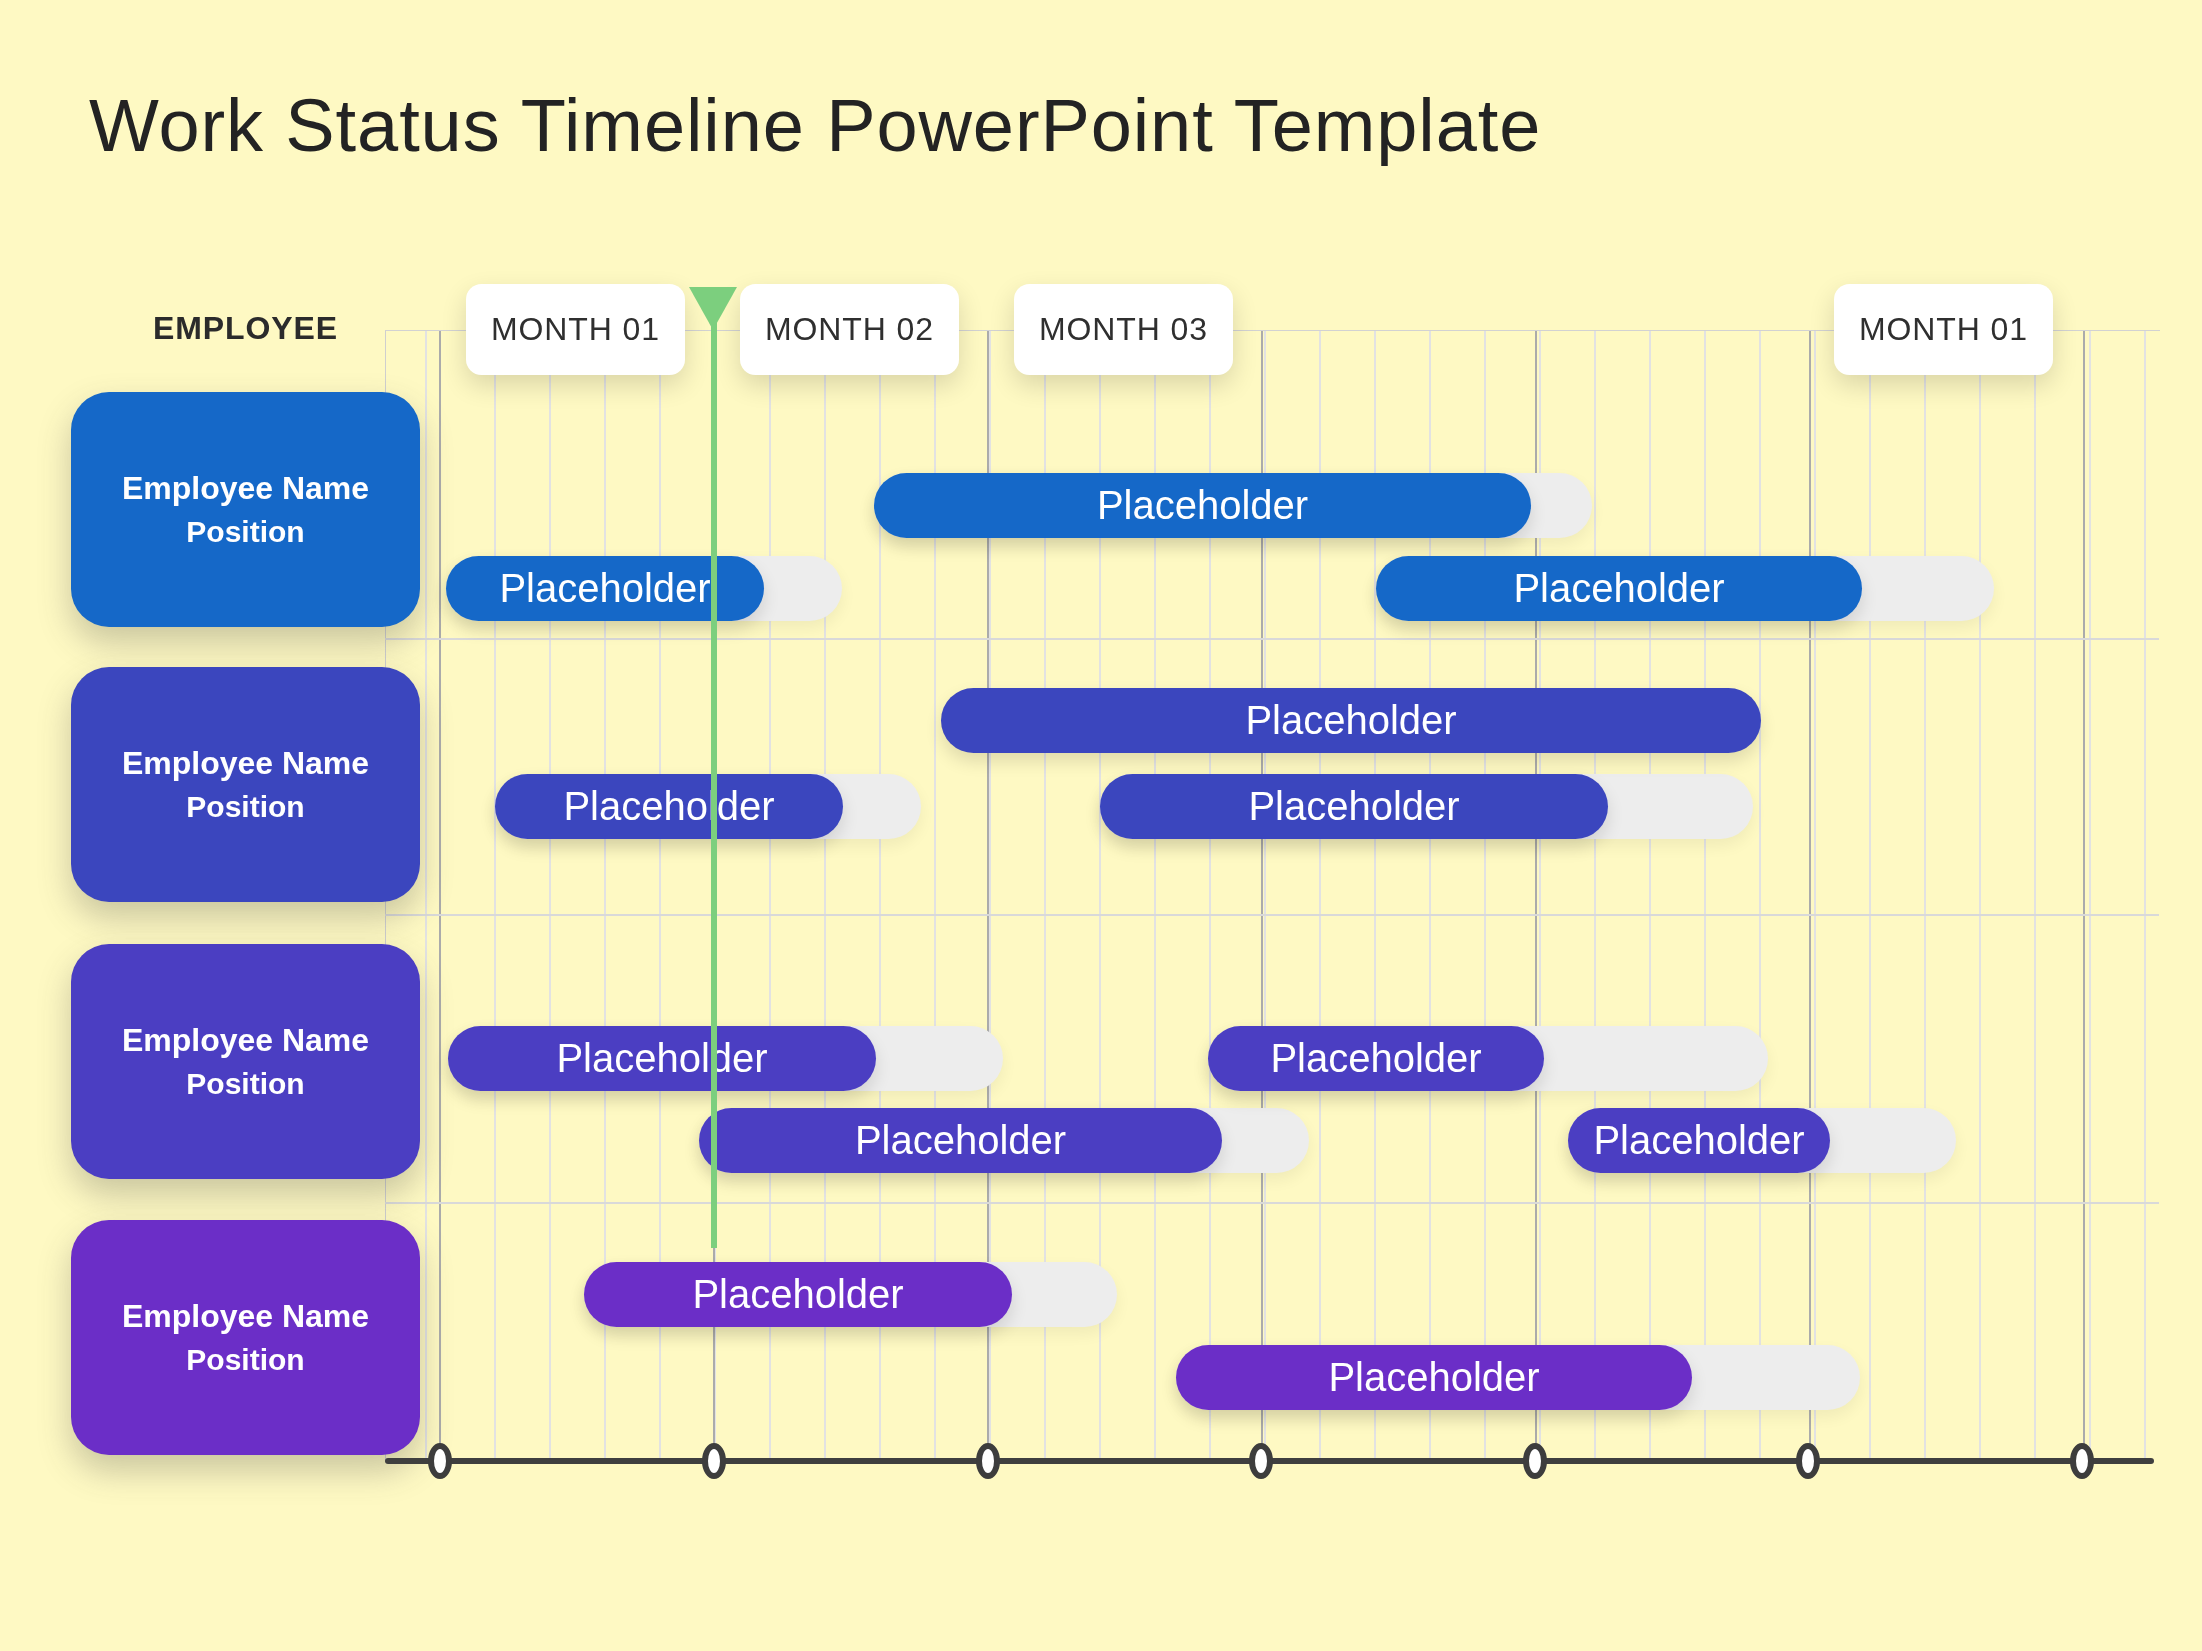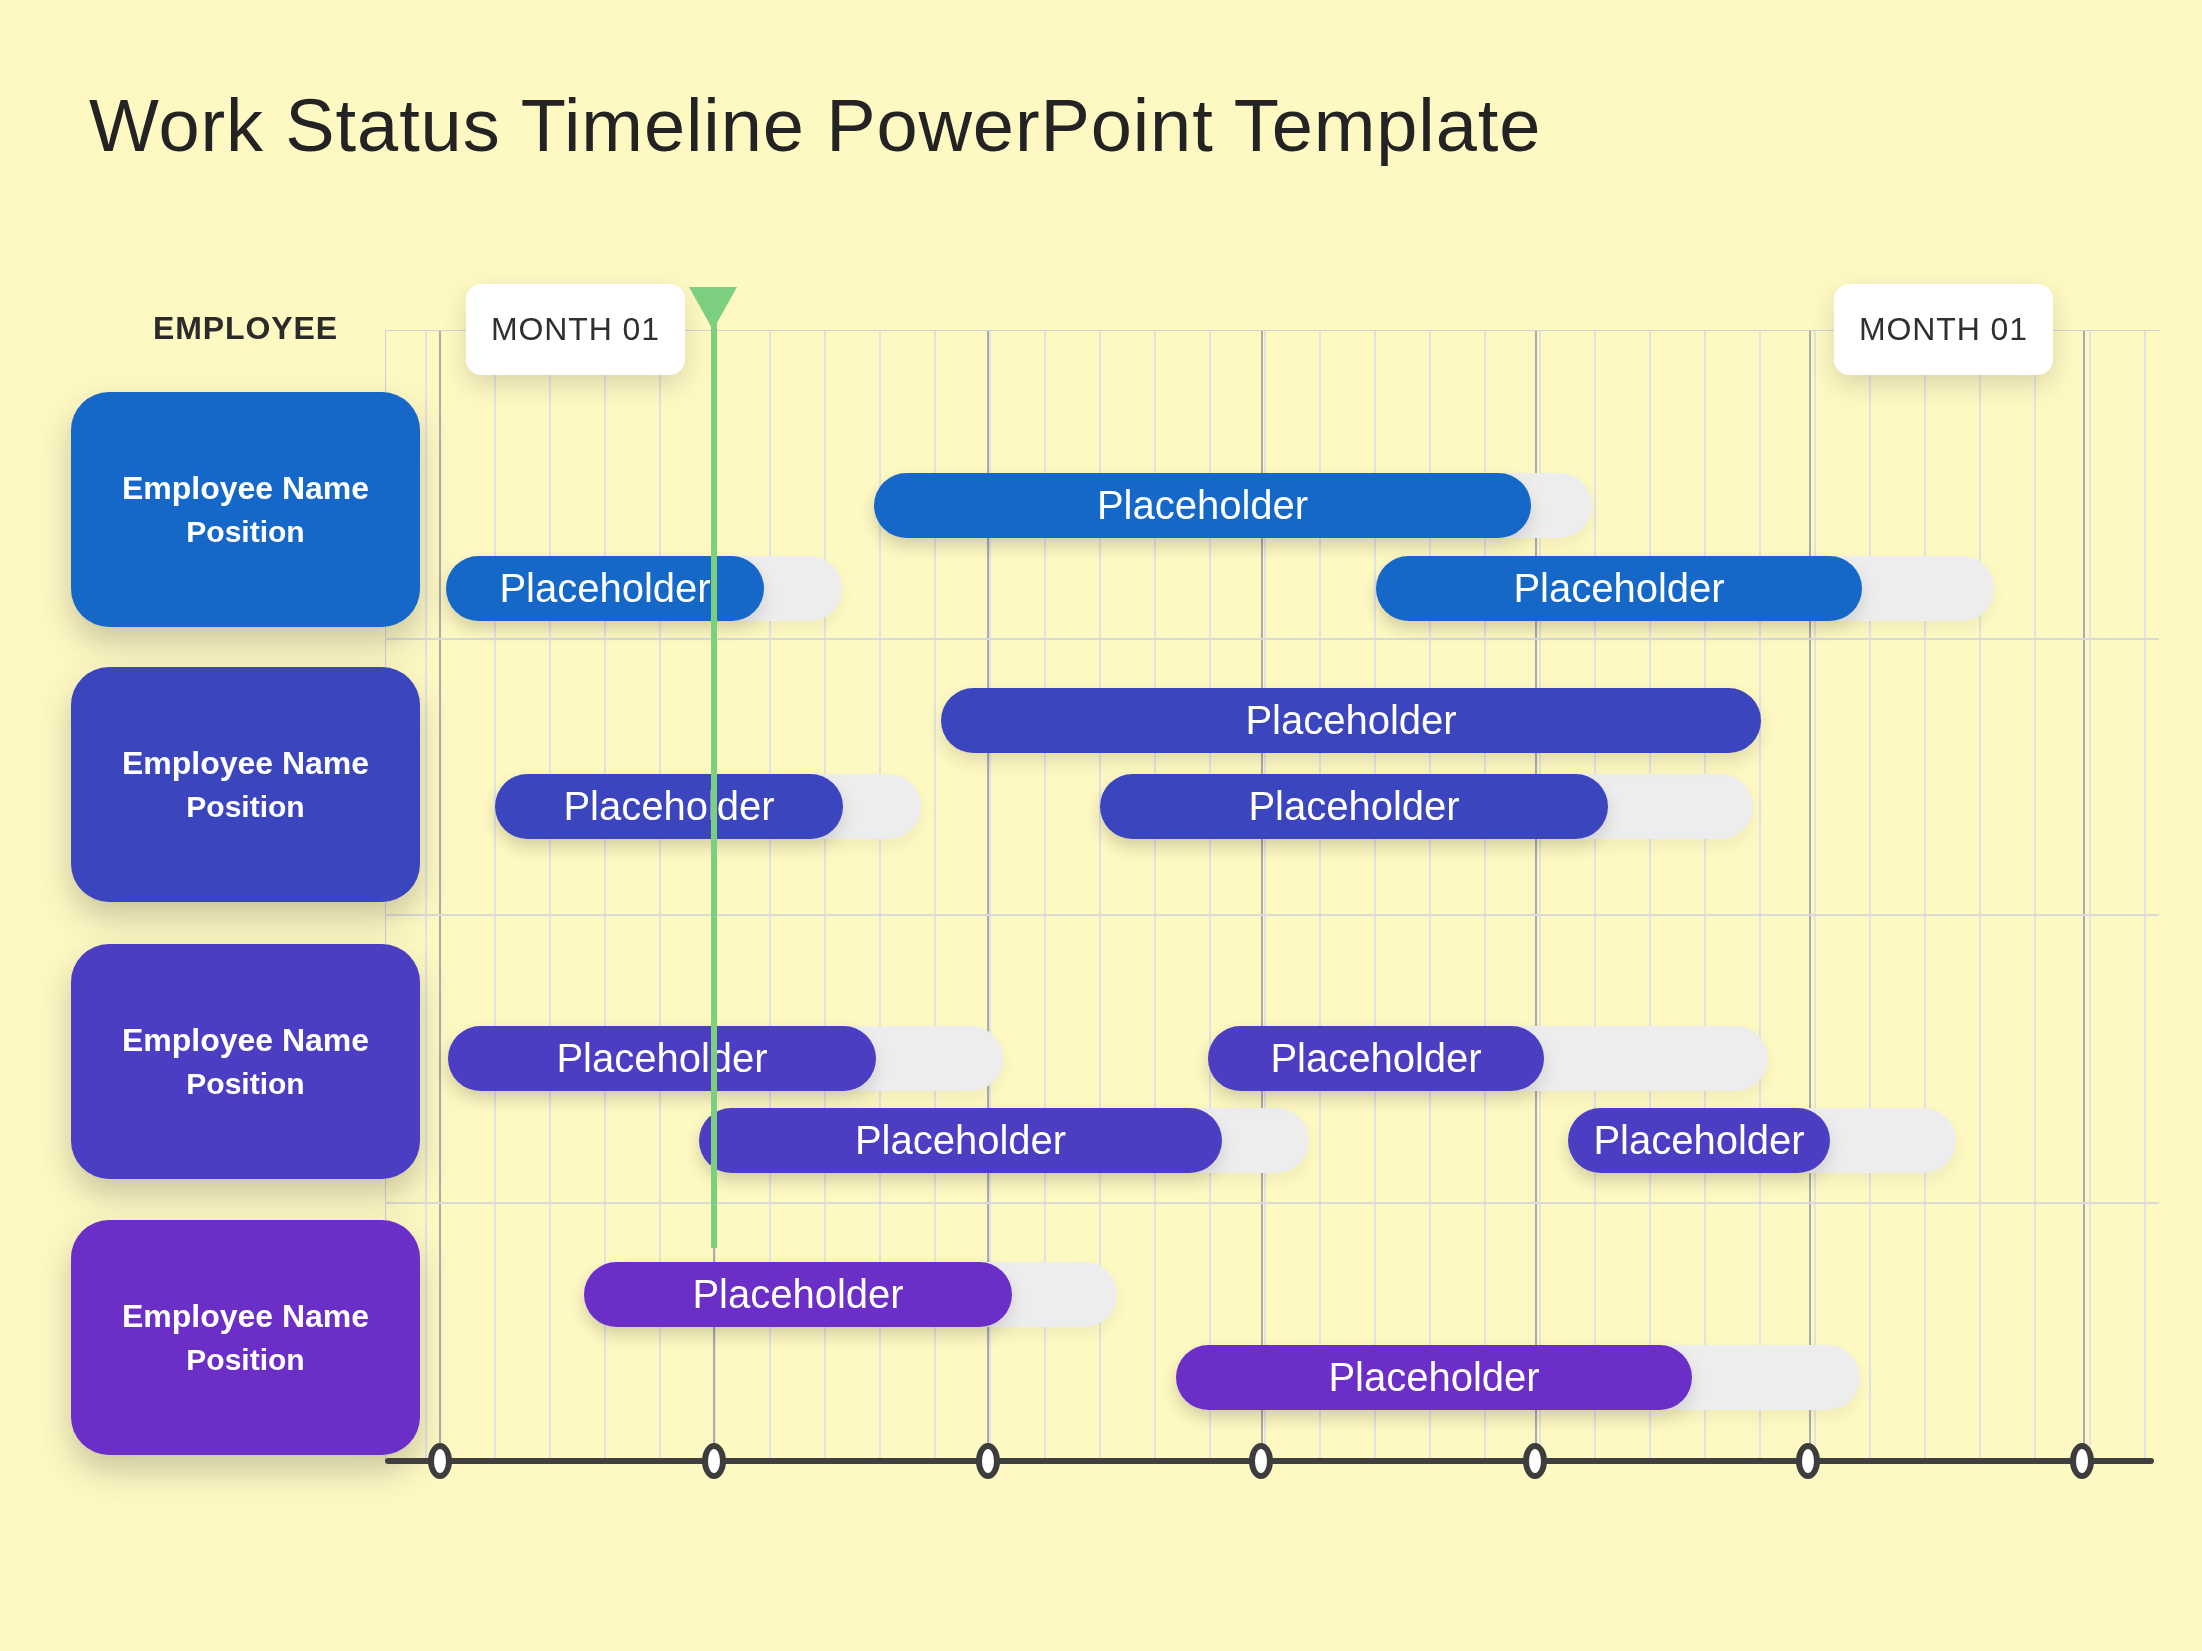--- a/index.html
+++ b/index.html
@@ -74,20 +74,22 @@
   <div class="emp-card" style="top: 944px; background: rgb(75, 62, 194);">
     <div class="emp-name">Employee Name</div>
     <div class="emp-pos">Position</div>
   </div>
   <div class="emp-card" style="top: 1220px; background: rgb(107, 46, 199);">
     <div class="emp-name">Employee Name</div>
     <div class="emp-pos">Position</div>
   </div>
 
   <div class="month-chip" style="left:466px">MONTH 01</div>
+  <div class="month-chip" style="left:740px">MONTH 02</div>
+  <div class="month-chip" style="left:1014px">MONTH 03</div>
   <div class="month-chip" style="left:1834px">MONTH 01</div>
 
   <div class="bar-track" style="left:874px;top:473px;width:718px"></div>
   <div class="bar-track" style="left:446px;top:556px;width:396px"></div>
   <div class="bar-track" style="left:1376px;top:556px;width:618px"></div>
   <div class="bar-track" style="left:495px;top:774px;width:426px"></div>
   <div class="bar-track" style="left:1100px;top:774px;width:653px"></div>
   <div class="bar-track" style="left:448px;top:1026px;width:555px"></div>
   <div class="bar-track" style="left:1208px;top:1026px;width:560px"></div>
   <div class="bar-track" style="left:699px;top:1108px;width:610px"></div>

